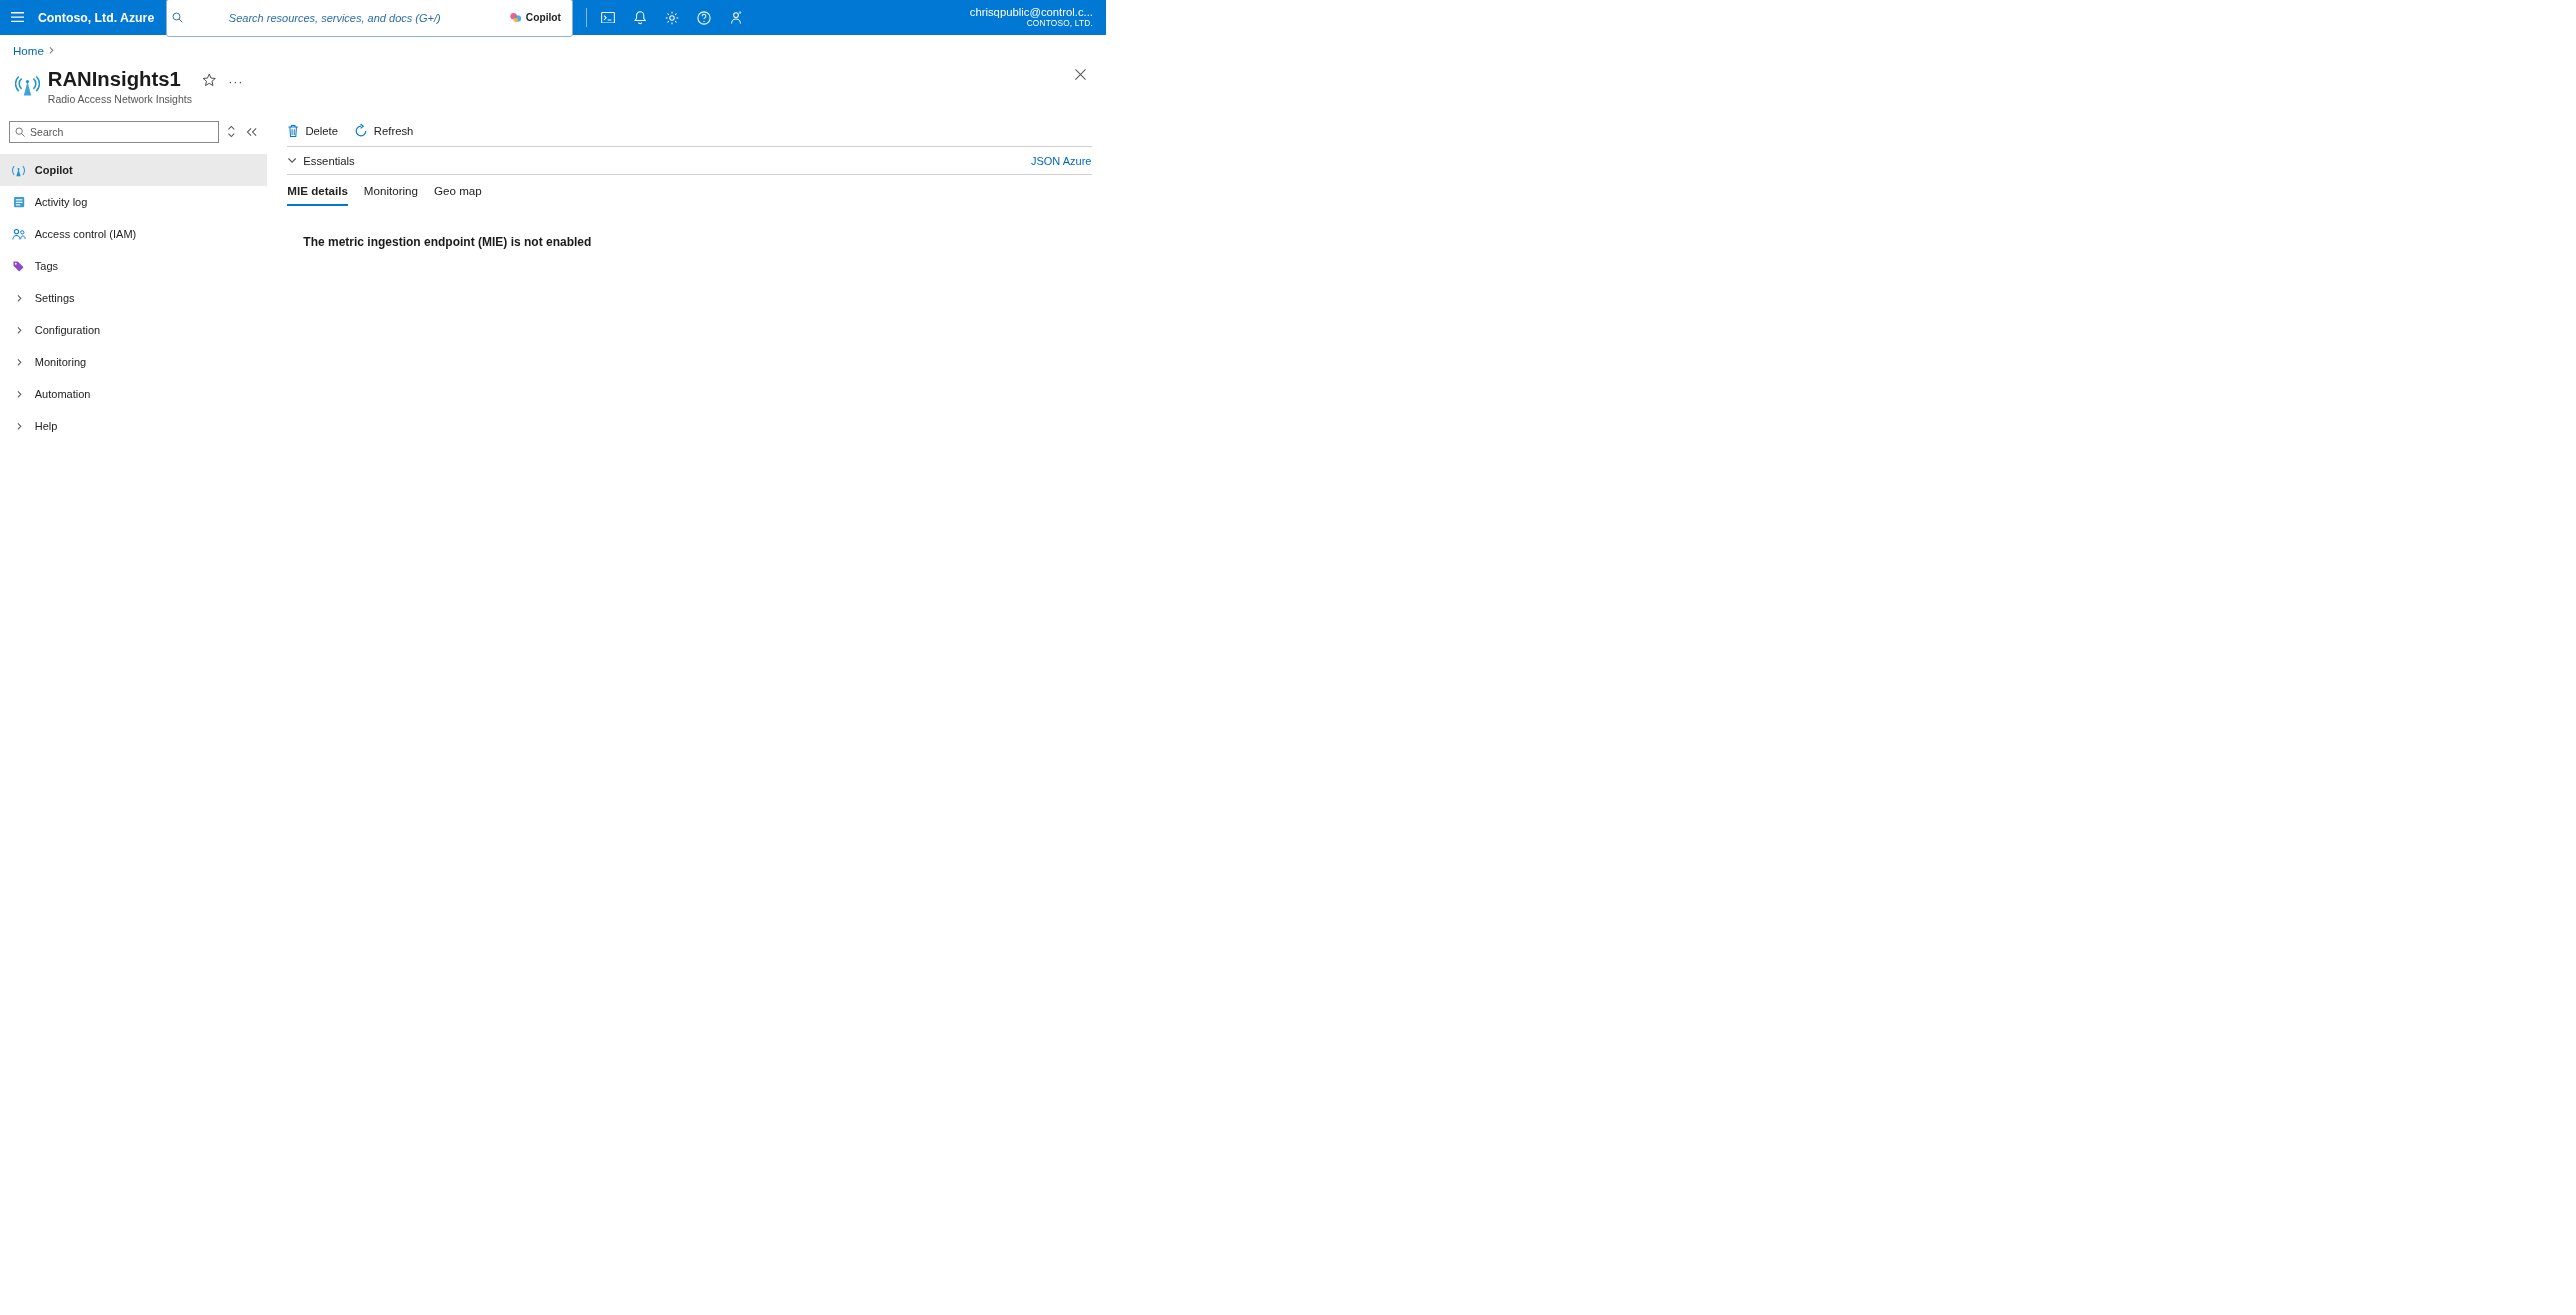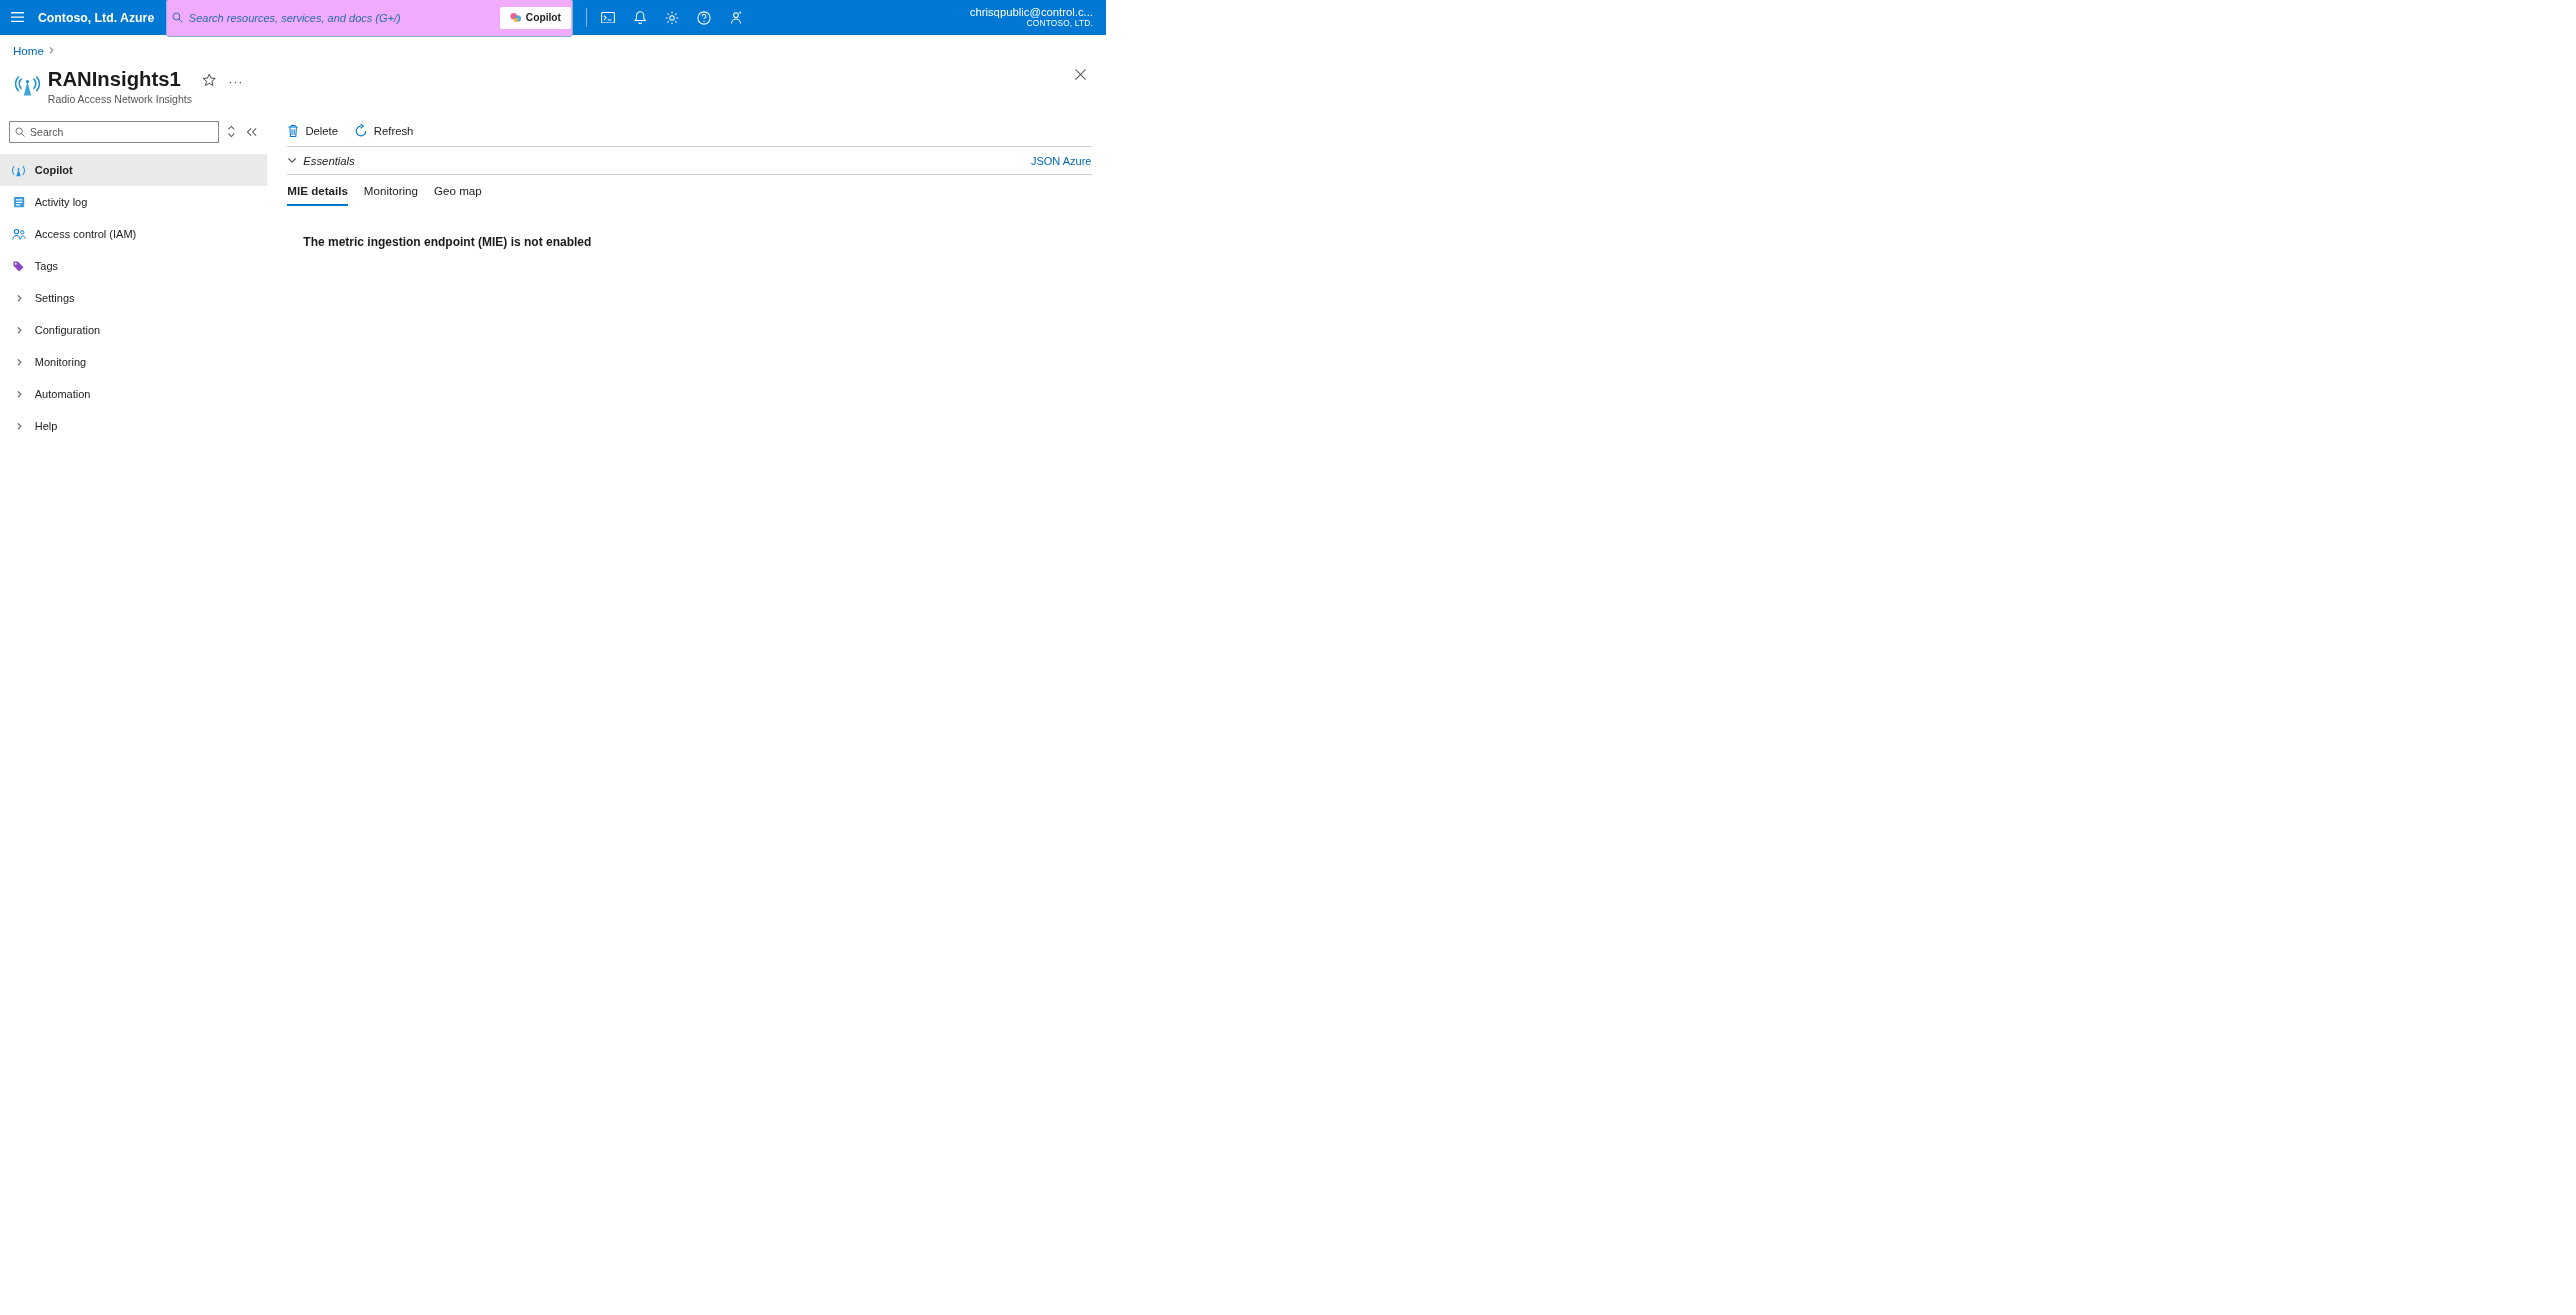--- a/index.html
+++ b/index.html
@@ -2,21 +2,21 @@
 <html style="font-size:11.6px"><head>
 <meta charset="utf-8">
 <style>
   * { box-sizing: border-box; margin: 0; padding: 0; font-family: "Segoe UI", Arial, sans-serif; }
   body { width: 1106px; height: 565px; background: #fff; overflow: hidden; font-size: 10.2px; }
   
   
   .topbar { height: 35px; background: #0078d4; display: flex; align-items: center; color: #fff; }
   .hamburger { width: 35px; height: 35px; display: flex; align-items: center; justify-content: center; cursor: pointer; }
   .brand { font-size: 12.3px; font-weight: 600; padding: 0 8.7px 0 2.9px; white-space: nowrap; }
-  .searchbox { flex: 0 0 auto; display: flex; align-items: center; background: #f0abfc; height: 38px; border-radius: 2.9px; margin-left: 2.9px; width: 407px; border: 0.7px solid #8ab4d6; }
+  .searchbox { flex: 0 0 auto; display: flex; align-items: center; background: #ffffff; height: 38px; border-radius: 2.9px; margin-left: 2.9px; width: 407px; border: 0.7px solid #8ab4d6; gap: 40px; }
   .searchbox .sicon { width: 22px; display:flex; align-items:center; justify-content:center; }
   .searchbox input { flex:1; background: transparent; border:none; outline:none; font-size:11px; color:#1b5a9a; }
   .searchbox input::placeholder { color:#2a6ca8; font-style: italic; }
   .copilot-btn { background:#fff; height:22px; display:flex; align-items:center; padding:0 10.2px; border-radius:2px; margin:0.7px; cursor:pointer; gap:4.4px; color:#222; font-weight:600; font-size:10.2px;}
   .tb-divider { width:0.7px; height:19px; background:rgba(255,255,255,.5); margin:0 5.8px 0 13px;}
   .topicons { display:flex; align-items:center; }
   .topicons .icon { width:32px; height:35px; display:flex; align-items:center; justify-content:center; cursor:pointer; }
   .account { margin-left: auto; padding: 0 13px 0 7.3px; text-align:right; line-height:1.15; white-space:nowrap; }
   .account .email { font-size: 11.3px; }
   .account .tenant { font-size: 8.3px; letter-spacing:0.2px; }
@@ -56,21 +56,21 @@
   
   
   .main { flex:1; padding: 0 14.5px 0 20.3px; }
   .toolbar { display:flex; align-items:center; gap:16px; padding: 16px 0 8.7px 0; }
   .tbtn { display:flex; align-items:center; gap:5.8px; font-size:11.3px; cursor:pointer; color:#222; }
   .tbtn .tic { display:flex; align-items:center; justify-content:center; }
   .hr { border:none; border-top:0.7px solid #d0d0d0; }
   
   .essentials-row { display:flex; align-items:center; padding: 7.3px 0; }
   .essentials-row .chev { margin-right:5.8px; color:#555; cursor:pointer;}
-  .essentials-row .lbl { font-size:11.3px; color:#222;font-style:italic; }
+  .essentials-row .lbl { font-size:11.3px; color:#222; }
   .json-view { margin-left:auto; color:#0067b8; font-size:11px; cursor:pointer; }
   
   .tabs { display:flex; gap:16px; padding: 8.7px 0 0 0; }
   .tab { font-size:11.6px; padding-bottom:7.3px; cursor:pointer; color:#222; }
   .tab.active { font-weight:700; border-bottom:2.2px solid #0078d4; }
   
   .msg { font-size:12px; font-weight:700; color:#1b1b1b; padding: 29px 0 0 16px; }
   
   svg { display:block; }
 </style>

